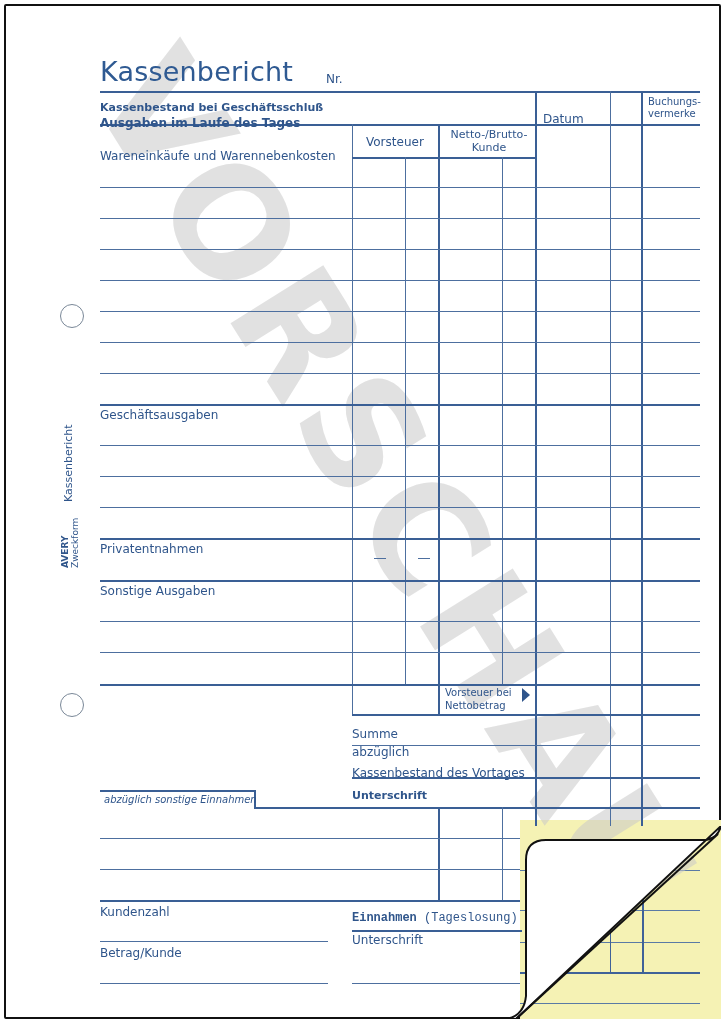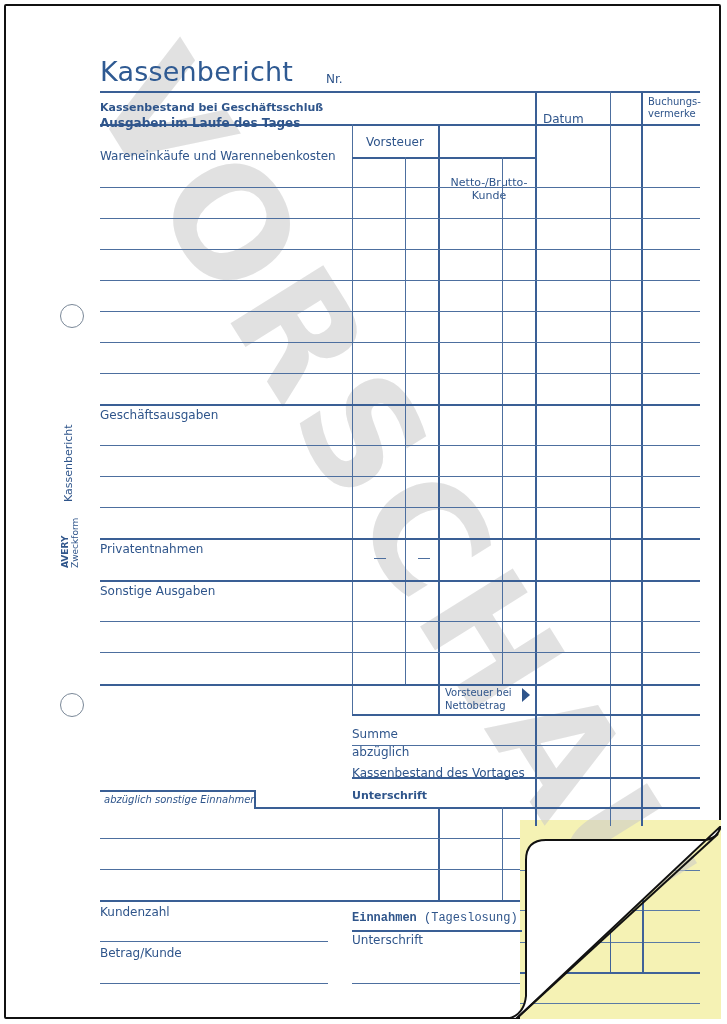--- a/index.html
+++ b/index.html
@@ -51,21 +51,21 @@
 </div>
 <div class="h" style="left:100px;top:124px;width:600px;"></div>
 
 <div class="v" style="left:535px;top:91px;height:735px;"></div>
 <div class="v thin" style="left:610px;top:91px;height:735px;"></div>
 <div class="v" style="left:641px;top:91px;height:735px;"></div>
 
 <div class="v thin" style="left:352px;top:124px;height:590px;"></div>
 <div class="v" style="left:438px;top:124px;height:590px;"></div>
 <div class="t s12" style="left:366px;top:135px;">Vorsteuer</div>
-<div class="t s11" style="left:446px;top:128px;text-align:center;width:86px;line-height:13px;margin-top:48px;">
+<div class="t s11" style="left:446px;top:128px;text-align:center;width:86px;line-height:13px;">
   <div>Netto-/Brutto-</div>
   <div>Kunde</div>
 </div>
 <div class="h" style="left:352px;top:157px;width:184px;"></div>
 <div class="v thin" style="left:405px;top:157px;height:527px;"></div>
 <div class="v thin" style="left:502px;top:157px;height:527px;"></div>
 
 <div class="t s12 bold" style="left:100px;top:116px;">Ausgaben im Laufe des Tages</div>
 <div class="t s12" style="left:100px;top:149px;">Wareneinkäufe und Warennebenkosten</div>
 

